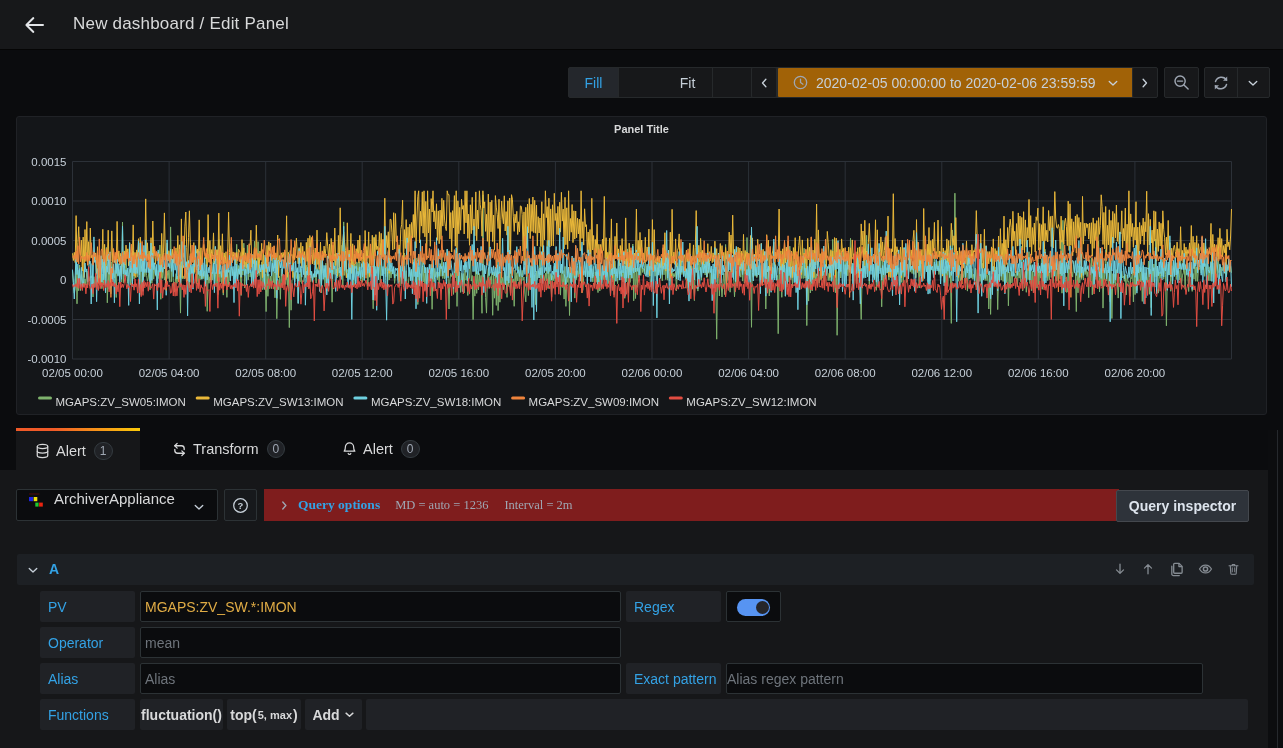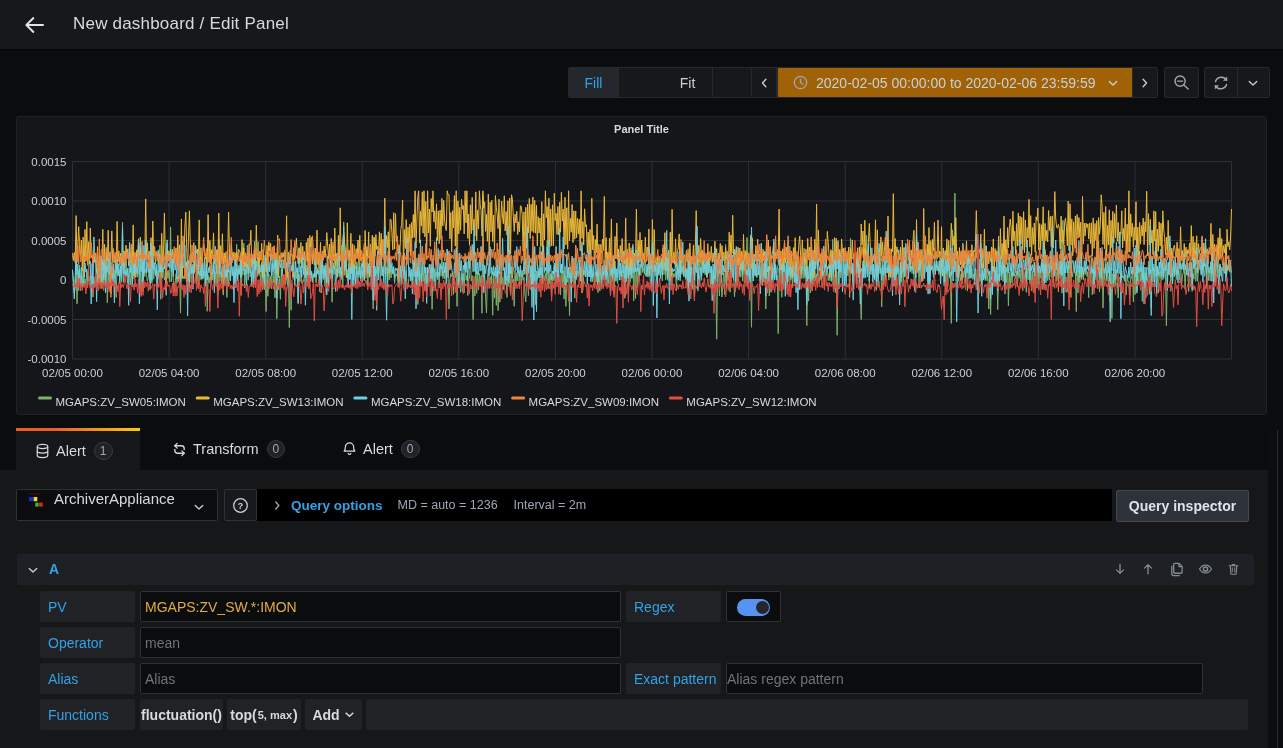--- a/index.html
+++ b/index.html
@@ -31,21 +31,21 @@
 .tabicon { margin-right:6px; display:inline-flex; }
 
 
 #content { position:absolute; left:0; top:470px; width:1268px; height:278px; background:#161719; }
 #rightstrip { position:absolute; left:1268px; top:430px; width:15px; height:318px; background:#0c0d0f; }
 #rightline { position:absolute; left:1277px; top:430px; width:1px; height:318px; background:#26292d; }
 
 #dspicker { position:absolute; left:16px; top:19px; width:202px; height:32px; background:#0b0c0e; border:1px solid #2c3235; border-radius:2px; display:flex; align-items:flex-start; }
 #dspicker .name { color:#d8d9da; font-size:15px; margin-left:9px; }
 #helpbtn { position:absolute; left:224px; top:19px; width:33px; height:32px; background:#17191c; border:1px solid #2c3235; border-radius:2px; display:flex; align-items:center; justify-content:center; }
-#optbar { position:absolute; left:257px; top:19px; width:855px; height:32px; background:#000000; display:flex; align-items:center; }
+#optbar { position:absolute; left:264px; top:19px; width:855px; height:32px; background:#7f1d1d; display:flex; align-items:center;font-family:Liberation Serif, serif; }
 #optbar .qo { color:#33a2e5; font-size:13.5px; font-weight:bold; margin-left:8px; }
 #optbar .meta { color:#9fa7b3; font-size:12.5px; margin-left:15px; }
 #qinspector { position:absolute; left:1116px; top:20px; width:133px; height:32px; background:#2e333a; border:1px solid #44484e; border-radius:2px; color:#dde4ed; font-size:14px; font-weight:bold; display:flex; align-items:center; justify-content:center; }
 
 #rowhead { position:absolute; left:17px; top:84px; width:1237px; height:31px; background:#1d2024; border-radius:2px; }
 #rowhead .rname { position:absolute; left:32px; top:7px; color:#33a2e5; font-size:14px; font-weight:bold; }
 #rowicons { position:absolute; right:14px; top:8px; display:flex; gap:14px; }
 
 .frow { position:absolute; left:40px; height:31px; display:flex; }
 .flabel { width:95px; height:31px; background:#202226; border-radius:2px; color:#33a2e5; font-size:14px; font-weight:500; display:flex; align-items:center; padding-left:8px; margin-right:5px; }

